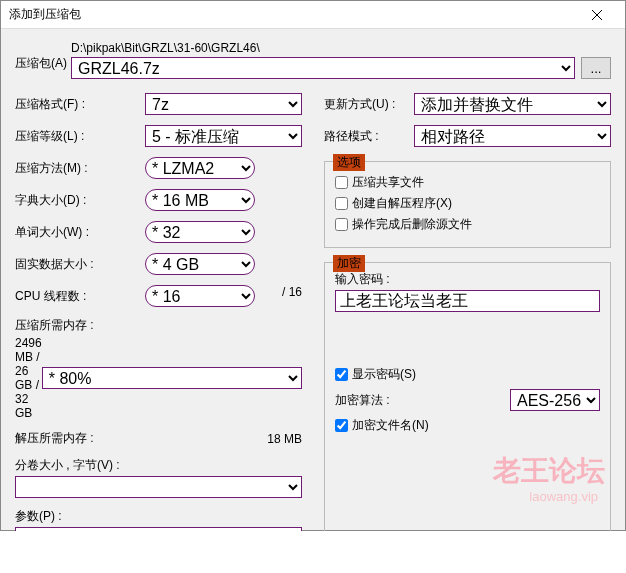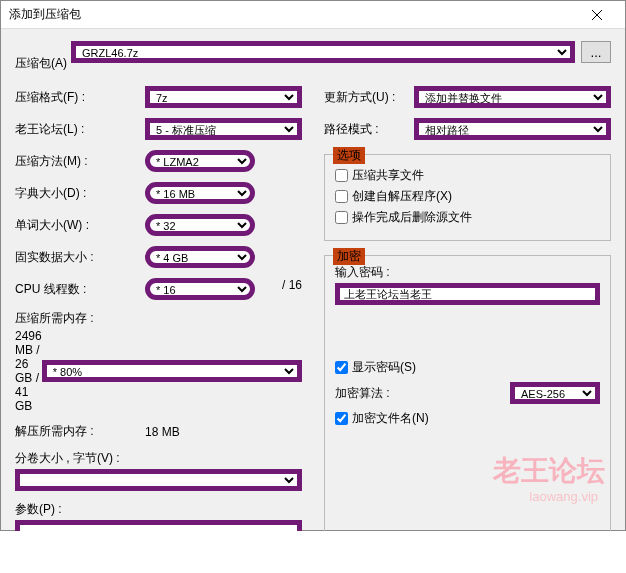--- a/index.html
+++ b/index.html
@@ -9,38 +9,38 @@
 .titlebar-title { flex: 1; font-size: 12px; }
 .titlebar-close { width: 40px; height: 28px; display: flex; align-items: center; justify-content: center; cursor: pointer; }
 .titlebar-close svg { width: 10px; height: 10px; }
 .content { flex: 1; padding: 12px 14px 8px 14px; display: flex; flex-direction: column; }
 .archive-row { display: flex; align-items: flex-start; margin-bottom: 14px; }
 .archive-label { width: 56px; padding-top: 14px; }
 .archive-main { flex: 1; }
 .archive-path { font-size: 12px; margin-bottom: 2px; }
 .archive-input-row { display: flex; gap: 6px; }
 .archive-select { flex: 1; }
-select, input[type="text"] { font-family: inherit; font-size: 11px; height: 22px; border: 5px solid #701a75; background: #fff; padding: 0 4px; }
+select, input[type="text"] { font-family: inherit; font-size: 16px; height: 22px; border: 1px solid #701a75; background: #fff; padding: 0 4px; }
 select { padding: 0 2px; }
 .browse-btn { width: 30px; height: 22px; border: 1px solid #999; background: #e1e1e1; cursor: pointer; display: flex; align-items: center; justify-content: center; }
 .columns { display: flex; gap: 22px; }
 .col-left { flex: 1; display: flex; flex-direction: column; gap: 10px; }
 .col-right { flex: 1; display: flex; flex-direction: column; gap: 10px; }
 .form-row { display: flex; align-items: center; }
 .form-label { width: 130px; }
 .form-control { flex: 1; }
 .form-row select { width: 100%; }
 .narrow select { width: 110px; border-radius: 11px; }
 .cpu-row .after { margin-left: 8px; }
 .mem-row { flex-direction: column; align-items: flex-start; gap: 2px; }
 .mem-row .form-label { width: auto; }
 .mem-row-inner { display: flex; width: 100%; align-items: center; }
 .mem-value { flex: 1; }
 .mem-select { width: 80px; margin-left: auto; }
-.mem-right { flex: 1; }
+.mem-right { text-align: right; flex: 1; }
 .full-select { width: 100%; }
 .fieldset { border: 1px solid #bbb; padding: 8px 10px 10px 10px; position: relative; margin-top: 4px; }
 .fieldset-legend { position: absolute; top: -8px; left: 8px; background: #c2410c; padding: 0 4px; font-size: 12px; }
 .checkbox-row { display: flex; align-items: center; gap: 4px; margin: 4px 0; }
 .checkbox-row input[type="checkbox"] { width: 13px; height: 13px; }
 .password-input { width: 100%; border: 1px solid #0078d7; height: 22px; padding: 0 4px; }
 .enc-row { display: flex; align-items: center; margin-top: 6px; }
 .enc-label { flex: 1; }
 .enc-select { width: 90px; }
 .btn { height: 24px; min-width: 74px; border: 1px solid #999; background: #e1e1e1; cursor: pointer; font-family: inherit; font-size: 12px; padding: 0 12px; }
@@ -60,37 +60,38 @@
           <line x1="0" y1="0" x2="10" y2="10" stroke="#000" stroke-width="1"></line>
           <line x1="10" y1="0" x2="0" y2="10" stroke="#000" stroke-width="1"></line>
         </svg>
     </div>
   </div>
 
   <div class="content">
     <div class="archive-row">
       <div class="archive-label">压缩包(A)</div>
       <div class="archive-main">
+        <div class="archive-path">D:\pikpak\Bit\GRZL\31-60\GRZL46\</div>
         <div class="archive-input-row">
           <select class="archive-select">
             <option>GRZL46.7z</option>
           </select>
           <button class="browse-btn">...</button>
         </div>
       </div>
     </div>
 
     <div class="columns">
       <div class="col-left">
         <div class="form-row">
           <div class="form-label">压缩格式(F) :</div>
           <div class="form-control"><select><option>7z</option></select></div>
         </div>
         <div class="form-row">
-          <div class="form-label">老王论坛(L) :</div>
+          <div class="form-label">压缩等级(L) :</div>
           <div class="form-control"><select><option>5 - 标准压缩</option></select></div>
         </div>
         <div class="form-row narrow">
           <div class="form-label">压缩方法(M) :</div>
           <div class="form-control"><select><option>* LZMA2</option></select></div>
         </div>
         <div class="form-row narrow">
           <div class="form-label">字典大小(D) :</div>
           <div class="form-control"><select><option>* 16 MB</option></select></div>
         </div>
@@ -105,21 +106,21 @@
         <div class="form-row narrow cpu-row">
           <div class="form-label">CPU 线程数 :</div>
           <div class="form-control" style="display:flex;align-items:flex-start;">
             <select style="width:110px;"><option>* 16</option></select>
             <span class="after" style="margin-left:auto;">/ 16</span>
           </div>
         </div>
         <div class="form-row mem-row">
           <div class="form-label">压缩所需内存 :</div>
           <div class="mem-row-inner">
-            <span class="mem-value">2496 MB / 26 GB / 41 GB</span>
+            <span class="mem-value">2496 MB / 26 GB / 32 GB</span>
             <select class="mem-select"><option>* 80%</option></select>
           </div>
         </div>
         <div class="form-row">
           <div class="form-label">解压所需内存 :</div>
           <div class="form-control mem-right">18 MB</div>
         </div>
         <div>
           <div style="margin-bottom:2px;">分卷大小 , 字节(V) :</div>
           <select class="full-select"><option></option></select>

